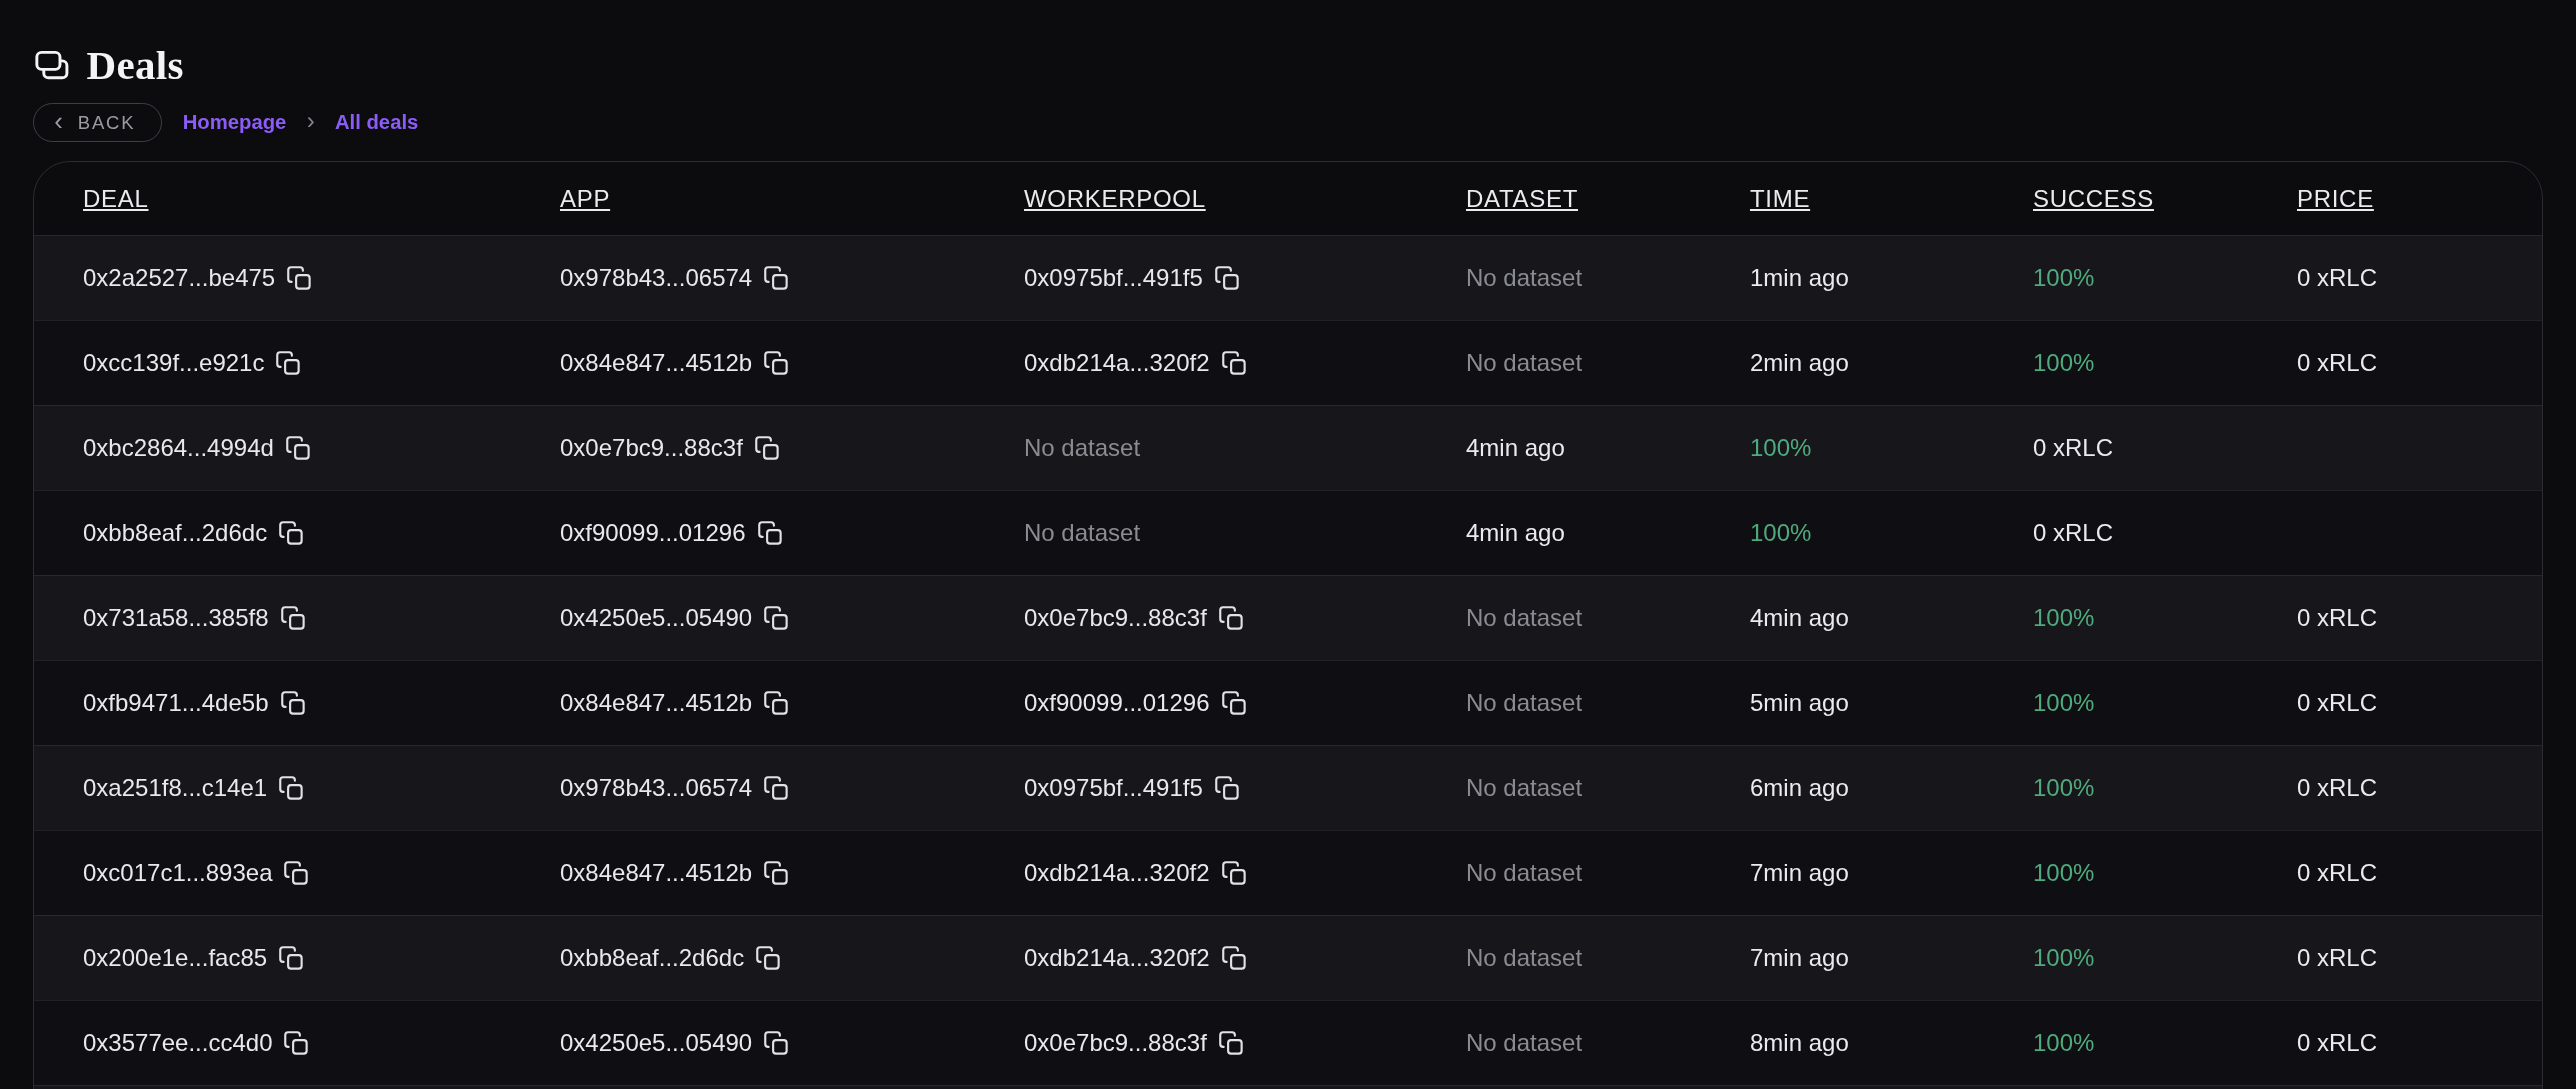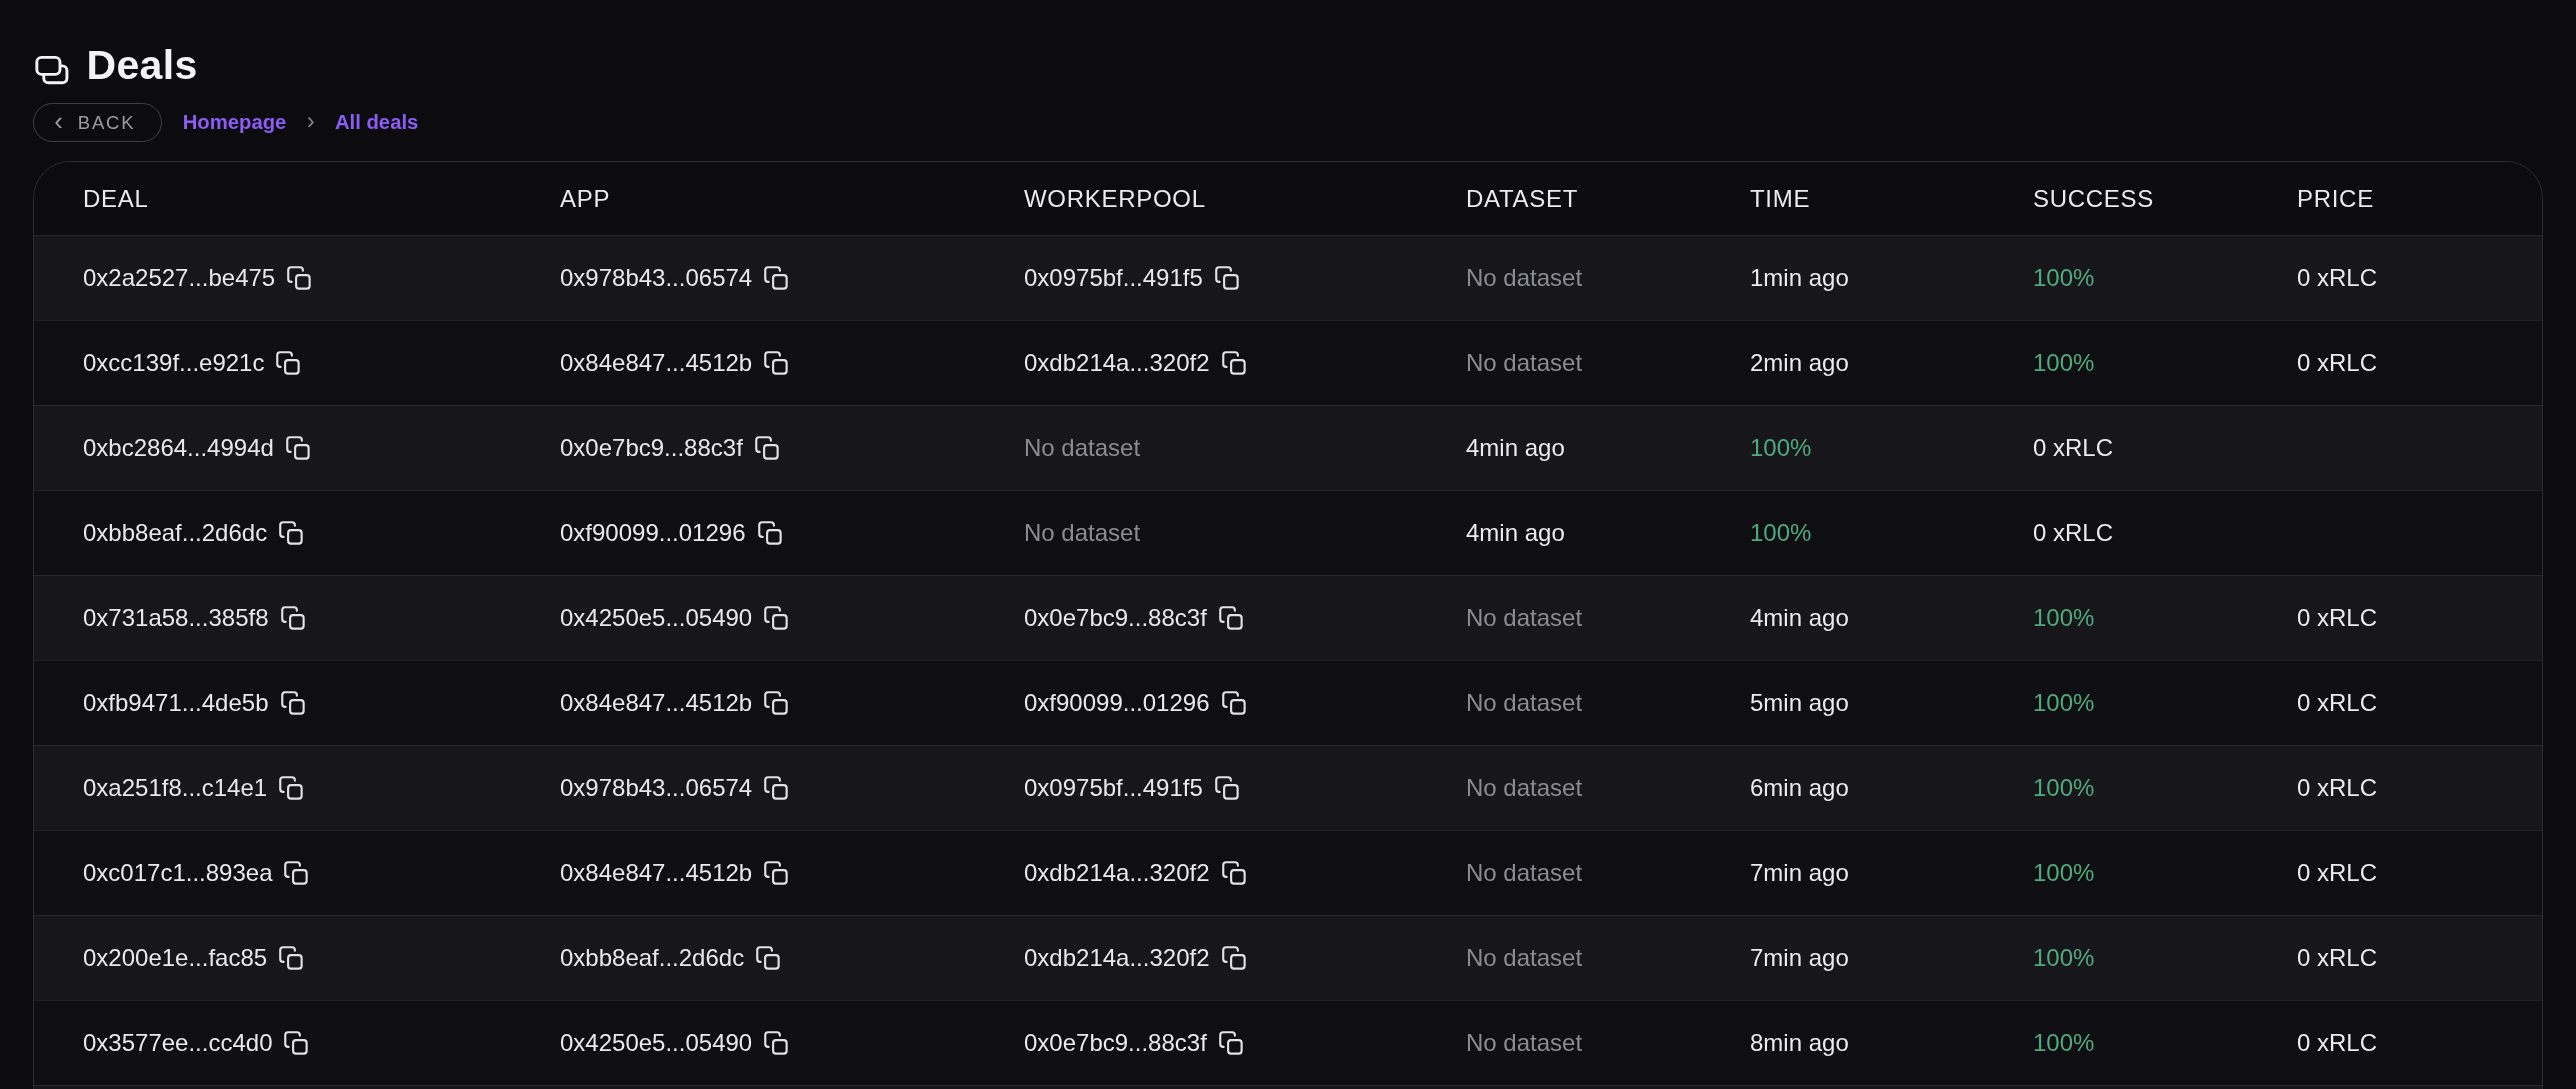--- a/index.html
+++ b/index.html
@@ -5,21 +5,21 @@
   * { margin:0; padding:0; box-sizing:border-box; }
   html,body {
     width:2576px; height:1089px;
     background:#0c0c0f;
     overflow:hidden;
     font-family:"Liberation Sans", sans-serif;
     color:#e9e9ec;
   }
   
   .page-head { position:absolute; left:33px; top:41px; }
-  .title-row { display:flex; align-items:flex-end; gap:16.6px; height:48px; }
+  .title-row { display:flex; align-items:center; gap:16.6px; height:48px;font-family:Liberation Serif, serif; }
   .title-icon svg { display:block; }
   .page-title { font-size:41px; font-weight:800; color:#f4f4f6; letter-spacing:0.3px; }
   .crumb-row { display:flex; align-items:center; gap:20.3px; margin-top:13px; height:41px; }
   .back-btn {
     display:inline-flex; align-items:center; gap:13px;
     height:39px; padding:0 26px 0 20.3px;
     border:1.4px solid #3e3e45; border-radius:20.3px;
     background:transparent; color:#9b9ba2;
     font-size:18.5px; letter-spacing:1.8px; cursor:pointer;
     font-family:"Liberation Sans", sans-serif;
@@ -35,21 +35,21 @@
     overflow:hidden; background:#0c0c0f;
   }
   .grid-row {
     display:grid;
     grid-template-columns:477px 464px 442px 284px 283px 264px 1fr;
     align-items:center;
     padding-left:49px;
   }
   .thead { height:73px; }
   .th {
-    font-size:19.4px; color:#97979e; letter-spacing:0.7px; font-weight:400;
+    font-size:19.4px; color:#97979e; letter-spacing:0.7px; font-weight:400;text-decoration:underline;
   }
   .row { height:85px; border-top:0.9px solid rgba(255,255,255,0.08); }
   .row.odd  { background:#16161b; }
   .row.even { background:#0f0f13; }
   .row.partial { height:85px; }
   .cell { font-size:24px; color:#ebebee; display:flex; align-items:center; }
   .hash { color:#e9e9ec; cursor:pointer; }
   .copy {
     margin-left:11px; width:27px; height:27px; display:inline-flex; cursor:pointer;
     color:#e2e2e6;

